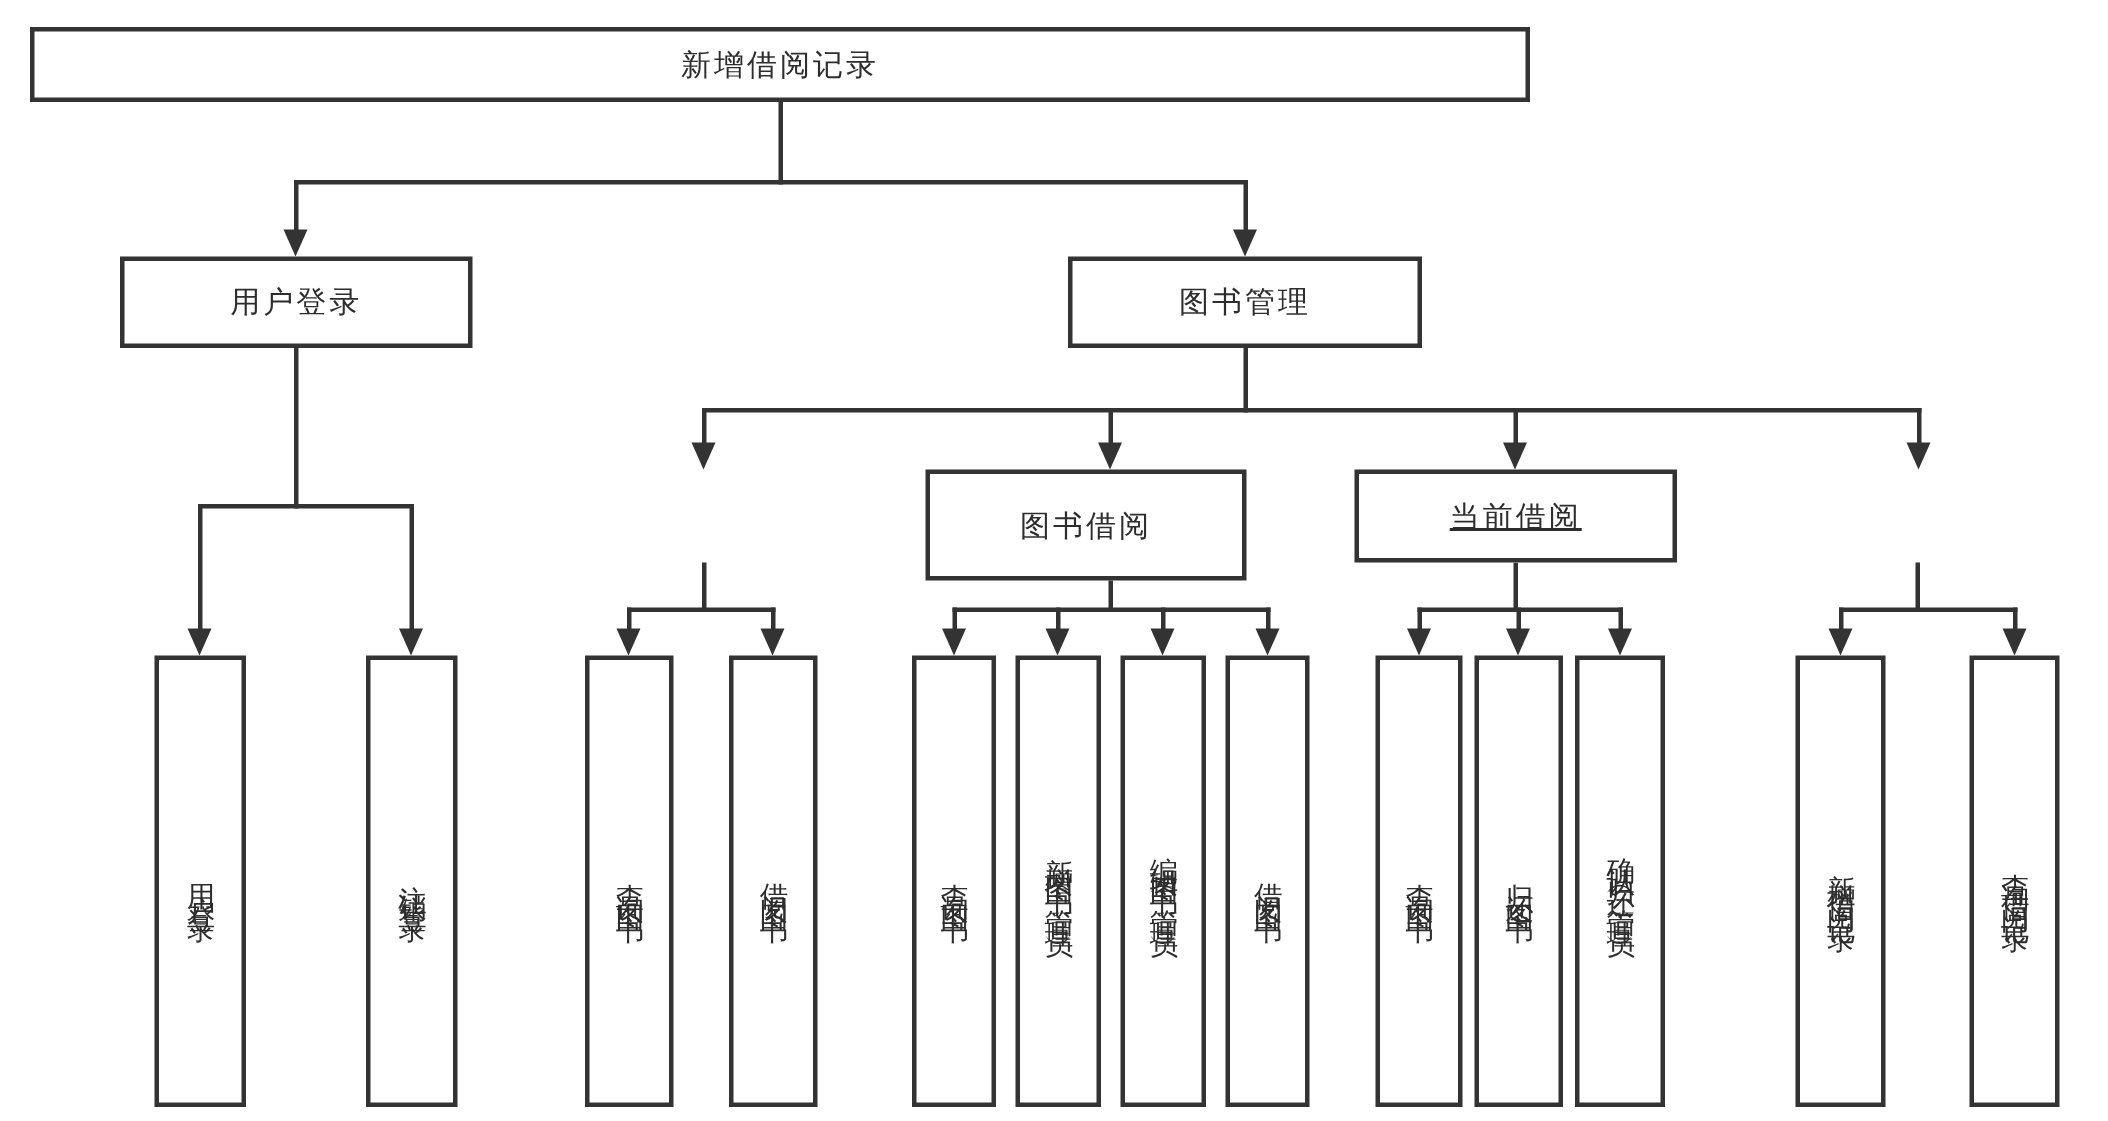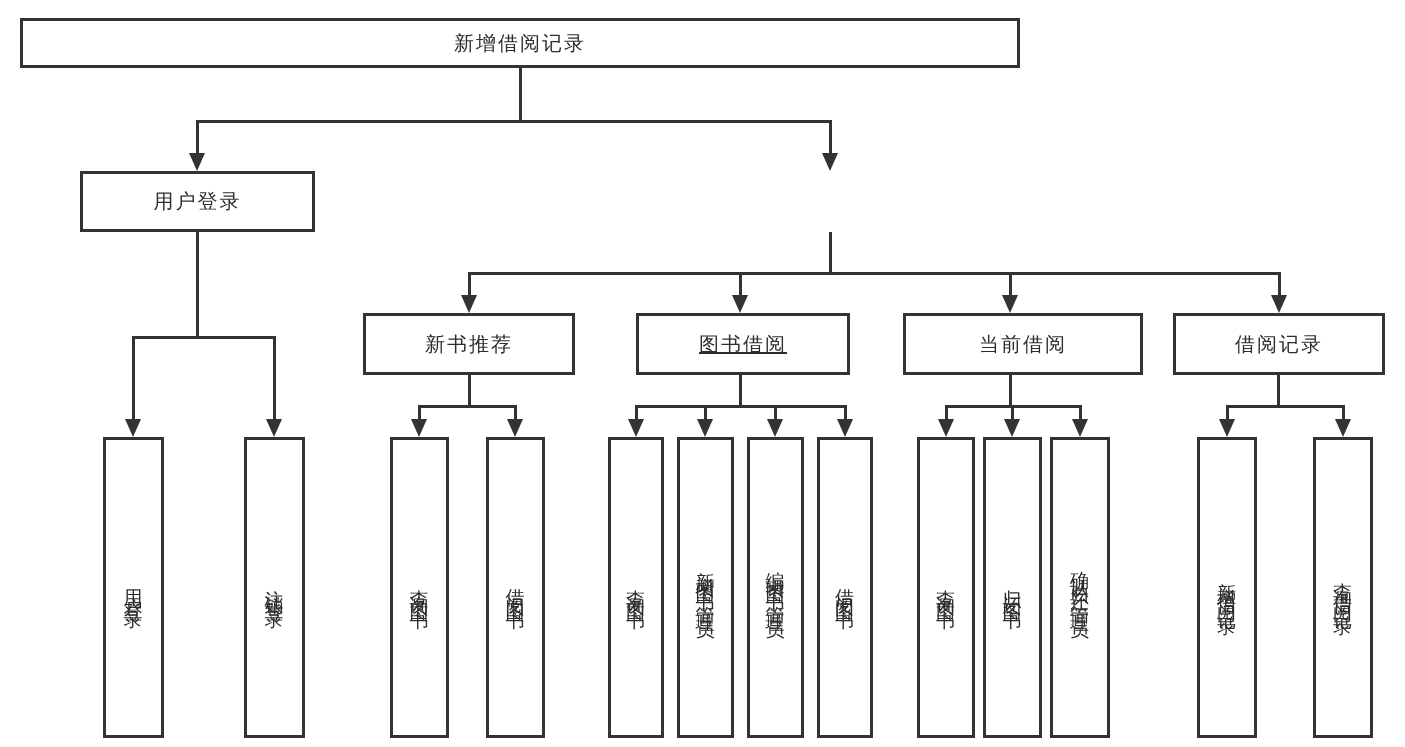--- a/index.html
+++ b/index.html
@@ -63,24 +63,23 @@
     z-index: 3;
     white-space: nowrap;
   }
 </style>
 </head>
 <body>
 
 <div id="canvas">
 <div class="node" style="left: 20px; top: 18px; width: 1000px; height: 50px;">新增借阅记录</div>
     <div class="node" style="left: 80px; top: 171px; width: 235px; height: 61px;">用户登录</div>
-    <div class="node" style="left: 363px; top: 313px; width: 212px; height: 62px;">新书推荐</div>
-    <div class="node" style="left: 636px; top: 313px; width: 214px; height: 62px; text-decoration: underline;">图书借阅</div>
-    <div class="node" style="left: 903px; top: 313px; width: 240px; height: 62px;">当前借阅</div>
-    <div class="node" style="left: 1173px; top: 313px; width: 212px; height: 62px;">借阅记录</div>
+    <div class="node" style="left: 712px; top: 171px; width: 236px; height: 61px;">图书管理</div>
+    <div class="node" style="left: 617px; top: 313px; width: 214px; height: 74px;">图书借阅</div>
+    <div class="node" style="left: 903px; top: 313px; width: 215px; height: 62px; text-decoration: underline;">当前借阅</div>
     <div class="node vertical" style="left: 103px; top: 437px; width: 61px; height: 301px;">用户登录</div>
     <div class="node vertical" style="left: 244px; top: 437px; width: 61px; height: 301px;">注销登录</div>
     <div class="node vertical" style="left: 390px; top: 437px; width: 59px; height: 301px;">查询图书</div>
     <div class="node vertical" style="left: 486px; top: 437px; width: 59px; height: 301px;">借阅图书</div>
     <div class="node vertical" style="left: 608px; top: 437px; width: 56px; height: 301px;">查询图书</div>
     <div class="node vertical" style="left: 677px; top: 437px; width: 57px; height: 301px;">新增图书（管理员）</div>
     <div class="node vertical" style="left: 747px; top: 437px; width: 57px; height: 301px;">编辑图书（管理员）</div>
     <div class="node vertical" style="left: 817px; top: 437px; width: 56px; height: 301px;">借阅图书</div>
     <div class="node vertical" style="left: 917px; top: 437px; width: 58px; height: 301px;">查询图书</div>
     <div class="node vertical" style="left: 983px; top: 437px; width: 59px; height: 301px;">归还图书</div>

